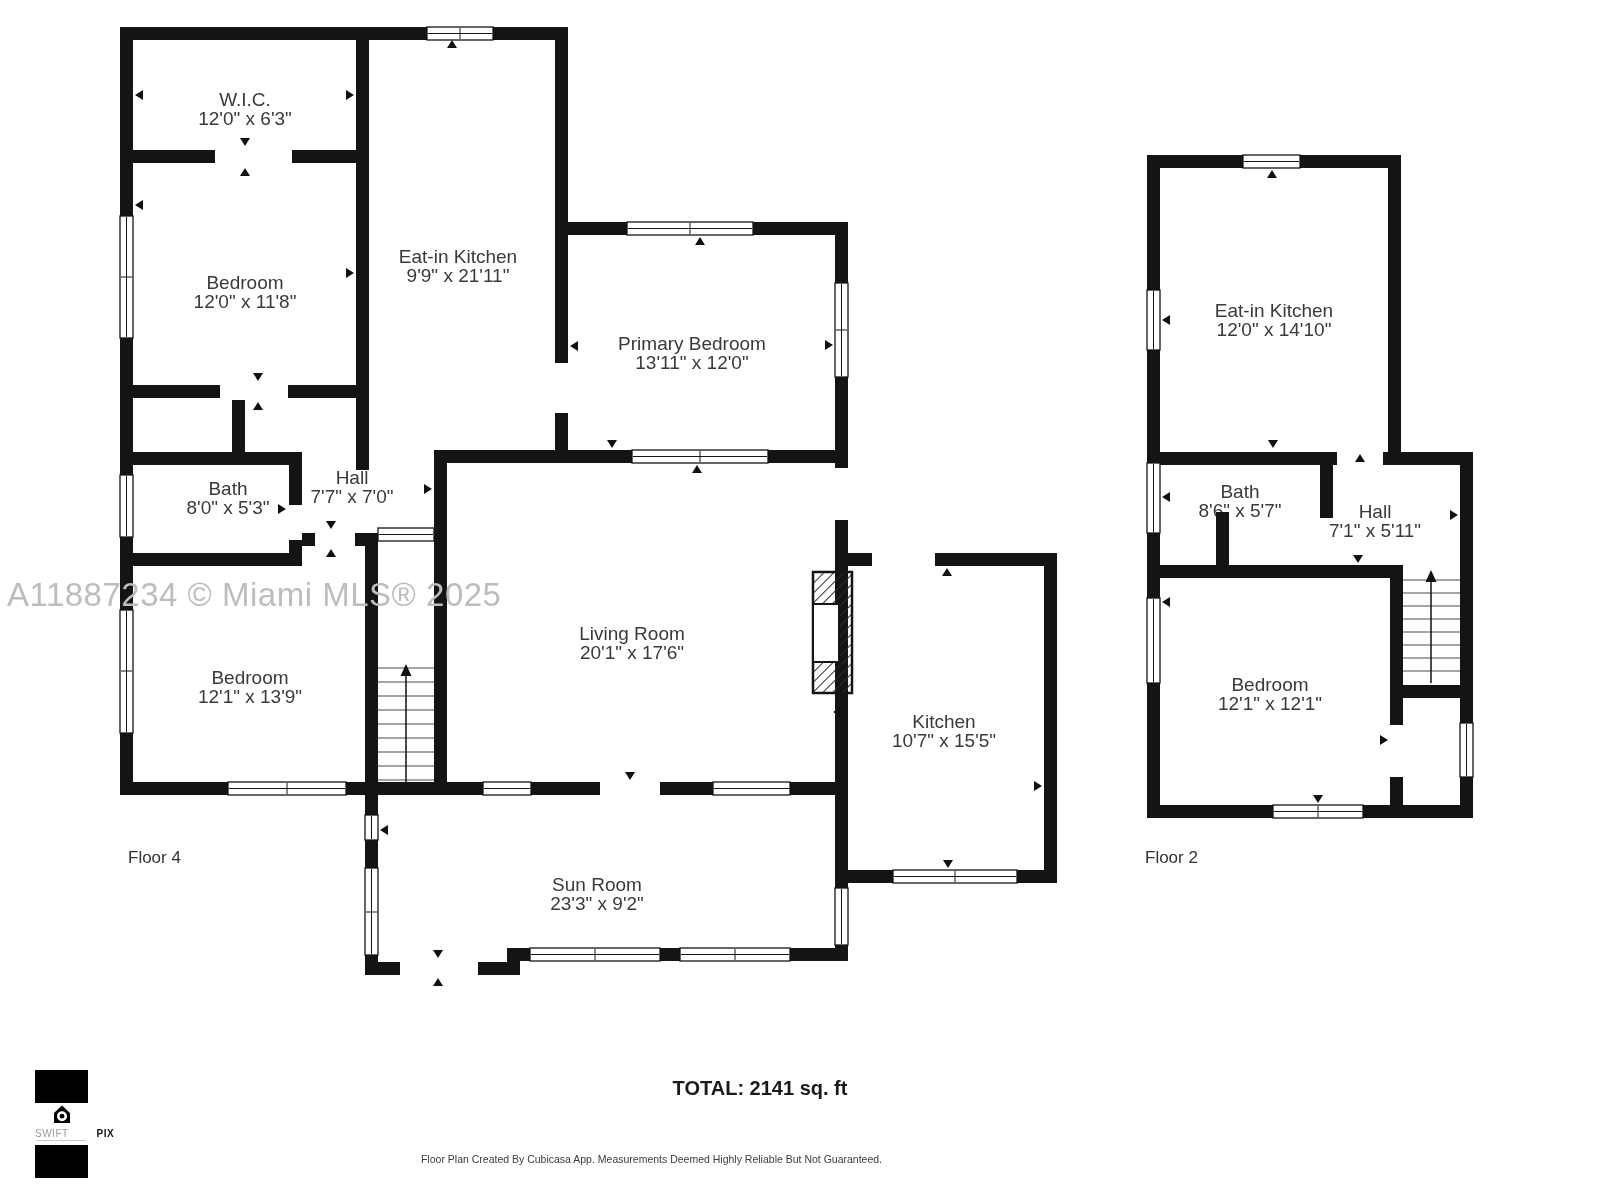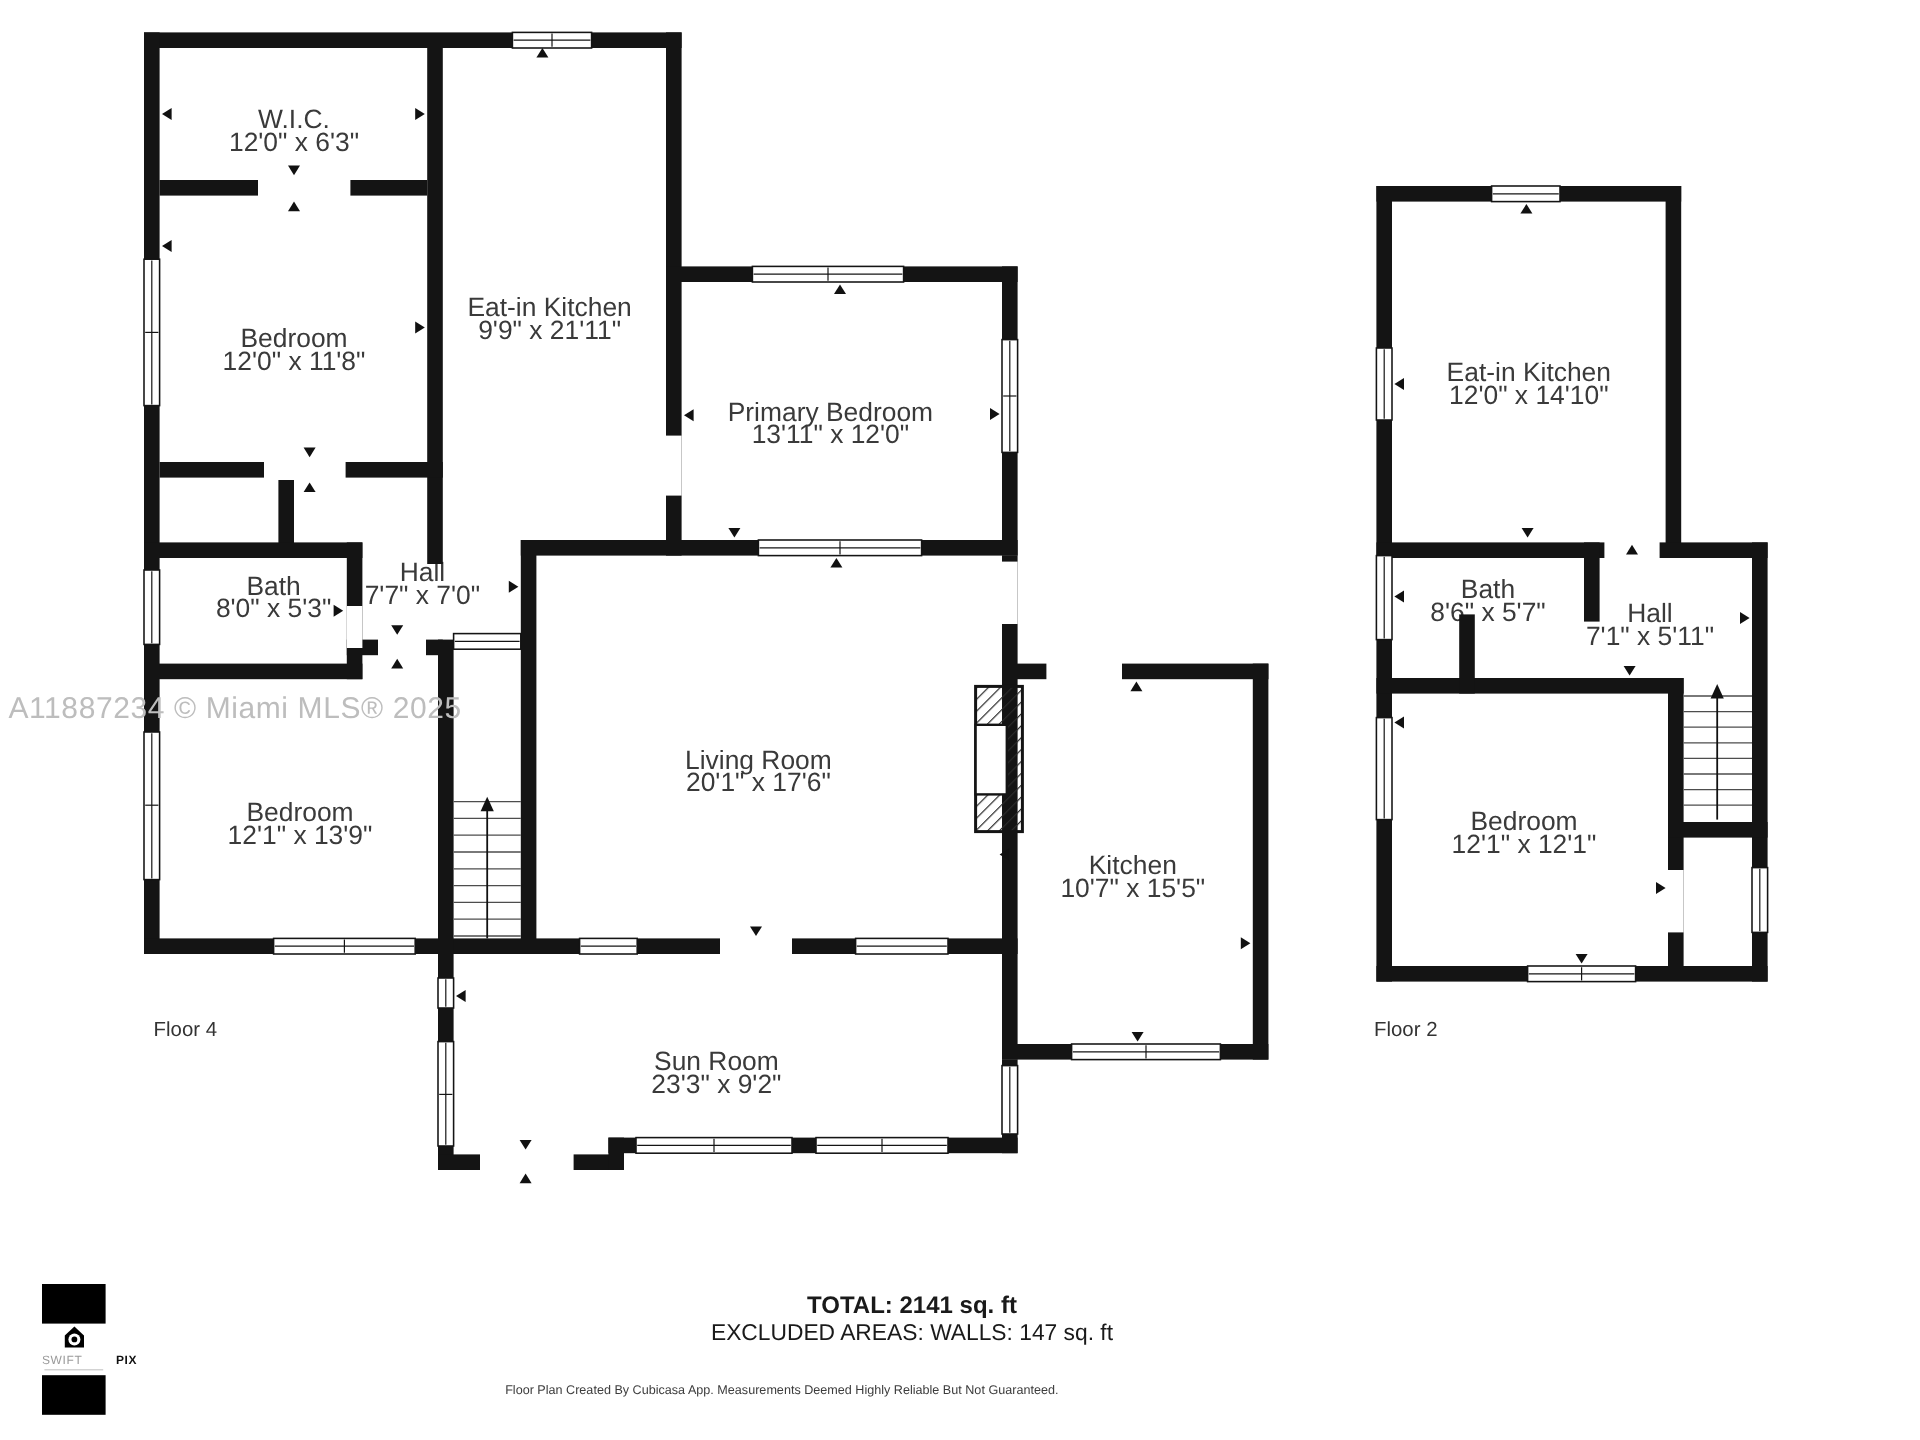--- a/index.html
+++ b/index.html
@@ -10,23 +10,23 @@
   .gap{fill:#ffffff;}
   .win{fill:#ffffff;stroke:#141414;stroke-width:1.3;}
   .wl{stroke:#141414;stroke-width:1;}
   .tread{stroke:#4d4d4d;stroke-width:1.1;}
   .arrow{stroke:#111111;stroke-width:1.5;}
   .tick{fill:#111111;}
   .fp{fill:url(#hatch);stroke:#141414;stroke-width:2.5;}
   .fpin{fill:#ffffff;stroke:#141414;stroke-width:2;}
   .labels{position:absolute;left:0;top:0;z-index:1;}
   .room-label{position:absolute;transform:translate(-50%,-50%);text-align:center;
-    font-size:22px;line-height:18.5px;color:#3a3a3a;white-space:nowrap;}
+    font-size:19px;line-height:18.5px;color:#3a3a3a;white-space:nowrap;}
   .floor-label{position:absolute;z-index:4;font-size:17px;color:#333;}
-  #watermark{position:absolute;left:7px;top:576px;z-index:3;font-size:25px;
+  #watermark{position:absolute;left:7px;top:576px;z-index:3;font-size:33px;
     color:#bdbdbd;letter-spacing:0.5px;white-space:nowrap;}
   #summary{position:absolute;left:0;top:1077px;width:1520px;text-align:center;z-index:4;
     font-size:19px;line-height:23px;color:#1a1a1a;}
   #summary .total{font-weight:bold;font-size:20px;}
   #disclaimer{position:absolute;left:0;top:1153px;width:1303px;text-align:center;z-index:4;
     font-size:10.5px;color:#3c3c3c;}
   #logo{position:absolute;left:35px;top:1070px;width:53px;z-index:4;text-align:center;}
   #logo .block{width:53px;height:33px;background:#000;}
   #logo .mid{padding:1px 0 2px 0;}
   #logo .wordmark{font-size:10px;letter-spacing:0.5px;line-height:11px;white-space:nowrap;}
@@ -269,21 +269,20 @@
     <polygon points="1318,803 1313,795 1323,795" class="tick"></polygon>
   </svg>
 
 <div id="watermark">A11887234 © Miami MLS® 2025</div>
 
 <div class="floor-label" style="left:128px;top:848px">Floor 4</div>
 <div class="floor-label" style="left:1145px;top:848px">Floor 2</div>
 
 <div id="summary">
   <div class="total">TOTAL: 2141 sq. ft</div>
-  <div>EXCLUDED AREAS: WALLS: 147 sq. ft</div>
 </div>
 <div id="disclaimer">Floor Plan Created By Cubicasa App. Measurements Deemed Highly Reliable But Not Guaranteed.</div>
 
 <div id="logo">
   <div class="block"></div>
   <div class="mid">
     <svg width="22" height="20" viewBox="0 0 22 20">
       <path d="M3 9 L11 1.5 L19 9 V19 H3 Z" fill="#000"></path>
       <circle cx="11" cy="12.2" r="5" fill="#fff"></circle>
       <circle cx="11" cy="12.2" r="2.4" fill="#000"></circle>

